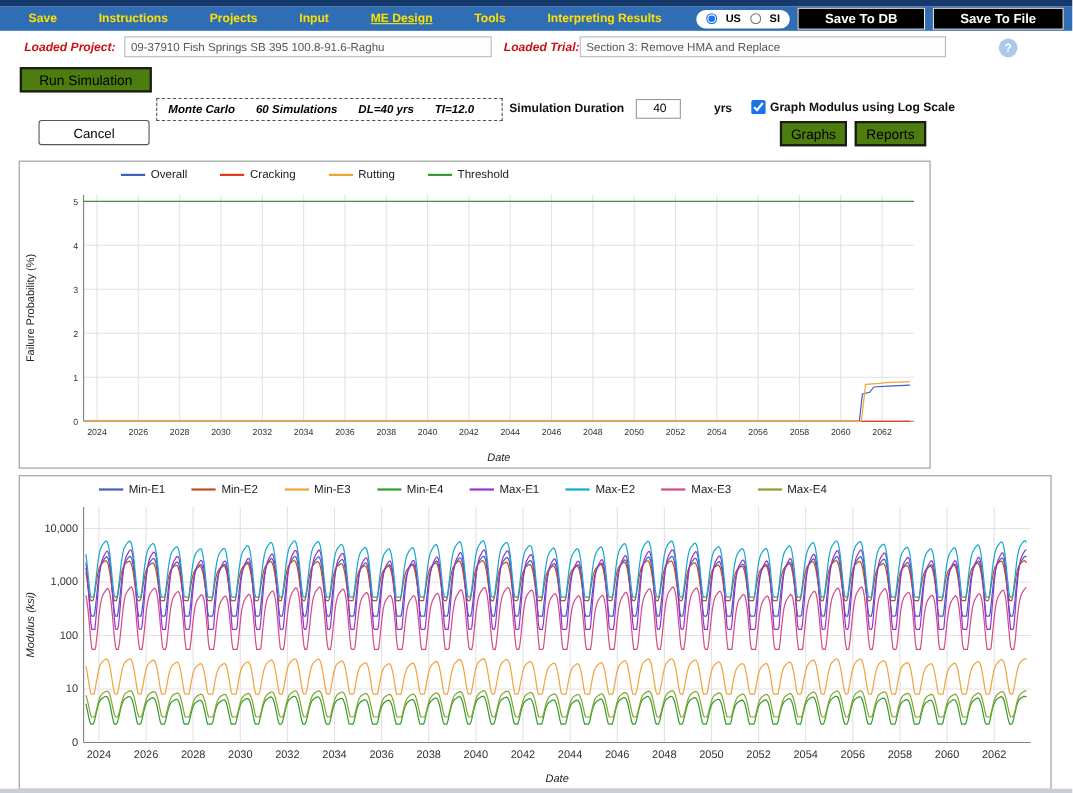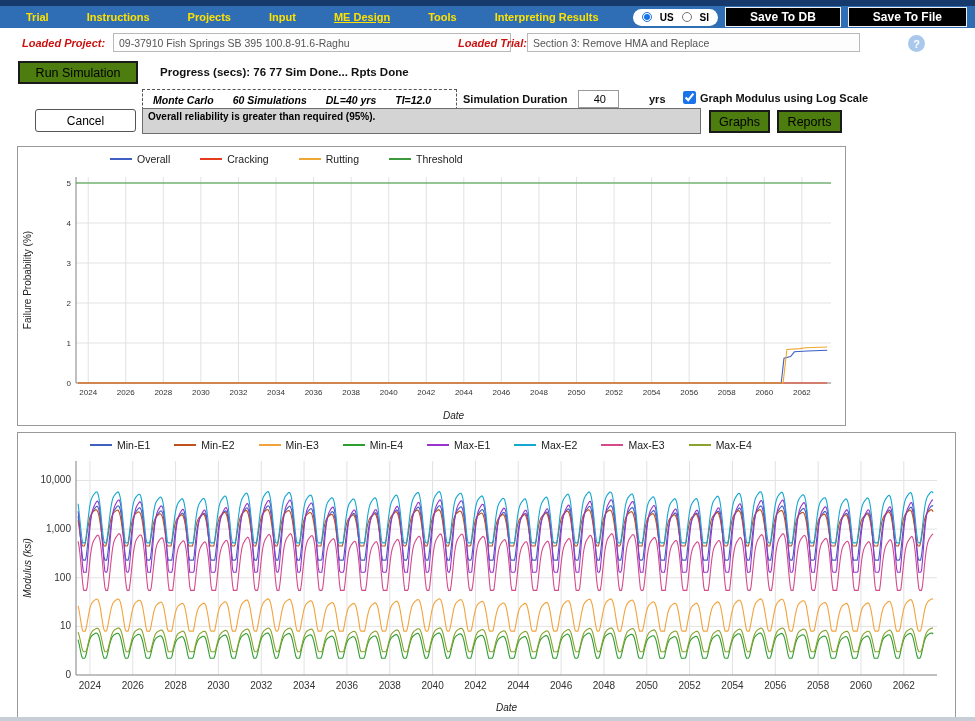--- a/index.html
+++ b/index.html
@@ -18,21 +18,21 @@
   .unit-pill{background:#fff;border-radius:9px;height:17px;padding:1px 9px;display:flex;gap:8px;align-items:center}
   .unit-pill label{display:flex;align-items:center;font-size:10px;font-weight:bold;cursor:pointer;gap:8px}
   .unit-pill input{width:10px;height:10px;accent-color:var(--accent-blue,#1a73e8);margin:0}
   .save-btn{background:var(--save-button-bg,#000);color:#fff;font-weight:bold;font-size:12px;height:20px;
             border:1px solid #f0f0f0;padding:1px 24px;font-family:inherit;cursor:pointer;white-space:nowrap}
 
   .red-label{color:var(--label-red,#cc1111);font-weight:bold;font-style:italic;font-size:11px}
   .text-field{border:1px solid #b9b9b9;background:#fdfdfd;color:#555;font-size:10.5px;
               padding:2px 5px;font-family:inherit}
   #lp-label{left:22px;top:37px}
-  #lp-input{left:113px;top:33px;width:398px;height:19px}
+  #lp-input{left:113px;top:33px;width:334px;height:19px}
   #lt-label{left:458px;top:37px}
   #lt-input{left:527px;top:33px;width:333px;height:19px}
   #help-circle{left:908px;top:35px;width:17px;height:17px;border-radius:50%;background:#a9c8ec;color:#fff;
                font-weight:bold;font-size:11px;display:flex;align-items:center;justify-content:center;cursor:pointer}
 
   .cmd-btn{background:#4d7c0f;border:2px solid #1a1a1a;font-size:12.5px;font-family:inherit;cursor:pointer}
   #run-btn{left:18px;top:61px;width:120px;height:23px}
   #progress-text{left:160px;top:66px;font-weight:bold;font-size:11.5px;color:#111}
 
   #mc-box{left:142px;top:89px;width:315px;height:21px;border:1px dashed #555;display:flex;align-items:center;
@@ -65,21 +65,21 @@
   .bottom-strip{position:absolute;left:0;top:717px;width:100%;height:4px;background:#c9ced6}
 </style>
 </head>
 <body>
 
 <div class="page">
   <div class="title-strip"></div>
 
   <div class="navbar">
     <div class="nav-items" id="nav-items">
-        <span class="nav-item">Trial</span>
+        <span class="nav-item">Save</span>
         <span class="nav-item">Instructions</span>
         <span class="nav-item">Projects</span>
         <span class="nav-item">Input</span>
         <span class="nav-item active">ME Design</span>
         <span class="nav-item">Tools</span>
         <span class="nav-item">Interpreting Results</span>
         <span class="nav-item">?</span>
         <span class="nav-item">About</span>
       </div>
     <div class="nav-right">
@@ -98,38 +98,36 @@
     </div>
   </div>
 
   <span class="red-label abs" id="lp-label">Loaded Project:</span>
   <input class="text-field abs" id="lp-input" value="09-37910 Fish Springs SB 395 100.8-91.6-Raghu" style="">
   <span class="red-label abs" id="lt-label">Loaded Trial:</span>
   <input class="text-field abs" id="lt-input" value="Section 3: Remove HMA and Replace" style="">
   <span class="abs" id="help-circle">?</span>
 
   <button class="cmd-btn abs" id="run-btn">Run Simulation</button>
-  <div class="abs" id="progress-text">Progress (secs): 76 77 Sim Done... Rpts Done</div>
 
   <div class="abs" id="mc-box">
     <span>Monte Carlo</span>
     <span>60 Simulations</span>
     <span>DL=40 yrs</span>
     <span>TI=12.0</span>
   </div>
   <span class="bold-label abs" id="simdur-label">Simulation Duration</span>
   <input class="abs" id="simdur-input" value="40" style="">
   <span class="bold-label abs" id="simdur-units">yrs</span>
   <label class="abs" id="logscale-wrap">
     <input type="checkbox" id="logscale-cb" checked="true" style="">
     <span class="bold-label">Graph Modulus using Log Scale</span>
   </label>
 
   <button class="abs" id="cancel-btn">Cancel</button>
-  <div class="abs" id="status-box">Overall reliability is greater than required (95%).</div>
   <button class="cmd-btn abs" id="graphs-btn">Graphs</button>
   <button class="cmd-btn abs" id="reports-btn">Reports</button>
 
   <div class="chart-panel" id="chart1">
     <div class="legend" id="legend1">
         <span class="legend-item">
           <span class="legend-swatch" style="background: rgb(63, 95, 196);"></span>
           <span>Overall</span>
         </span>
         <span class="legend-item">

